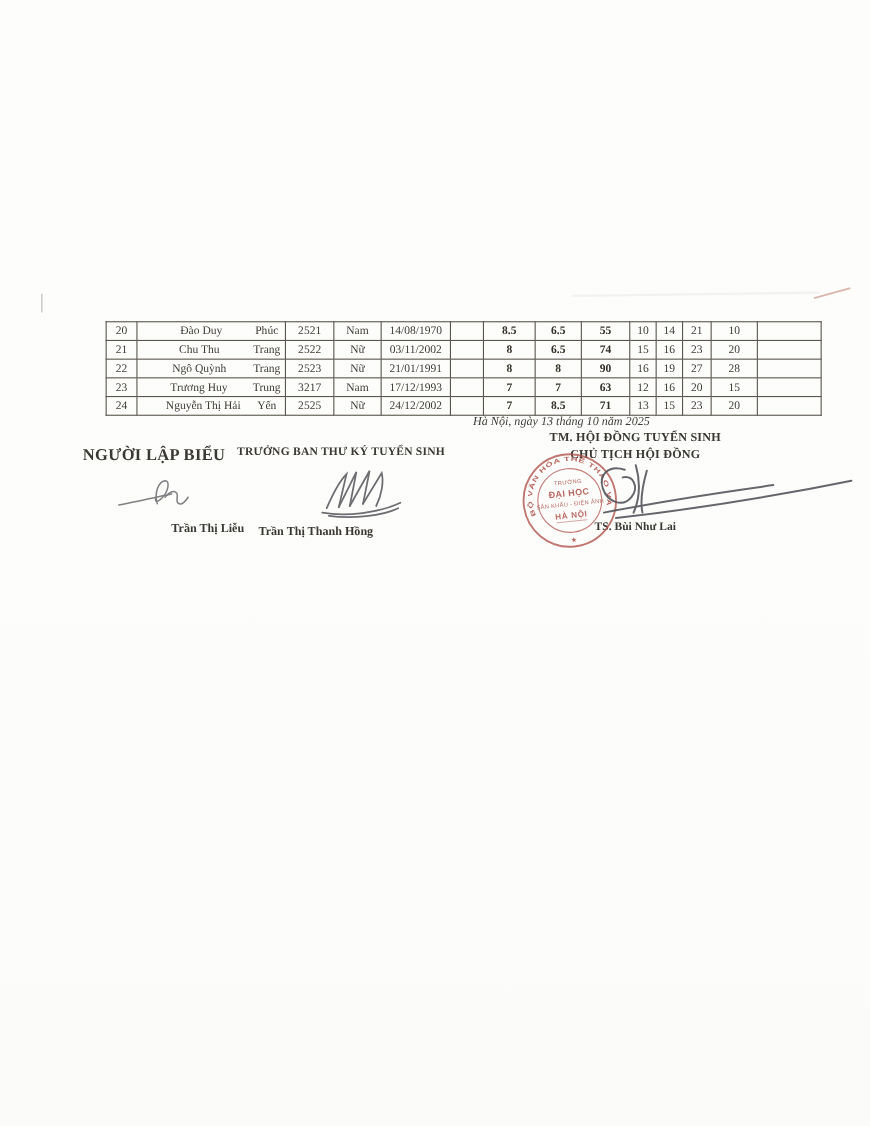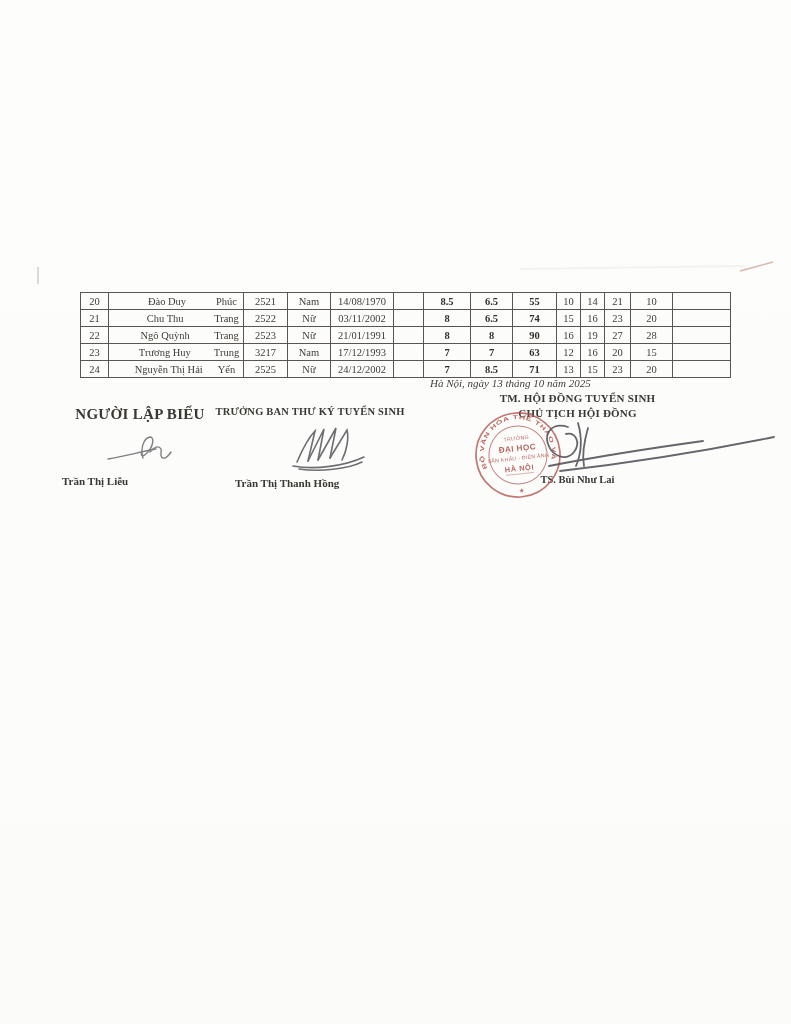--- a/index.html
+++ b/index.html
@@ -1,35 +1,35 @@
 <!DOCTYPE html>
 <html><head>
 <meta charset="utf-8">
 <style>
   html,body{margin:0;padding:0;}
   body{width:791px;height:1024px;overflow:hidden;background:#f2f2f0;}
   .page{position:relative;width:791px;height:1024px;background:linear-gradient(180deg,#fdfdfc 0%,#fcfcfa 60%,#fbfbf9 100%);font-family:"Liberation Serif","DejaVu Serif",serif;color:#3b3935;}
 
   
   .table-wrap{position:absolute;left:80px;top:292px;}
-  table.score{border-collapse:collapse;table-layout:fixed;width:650px;font-size:10.5px;color:#3e3c37;}
+  table.score{border-collapse:collapse;table-layout:fixed;width:650px;font-size:10.5px;color:#3e3c37;margin-left:16px;}
   table.score td{border:1px solid #5a564f;height:16px;padding:0;text-align:center;white-space:nowrap;overflow:hidden;line-height:15px;}
   td.name-cell{text-align:left;}
   .surname{display:inline-block;width:98px;padding-left:3px;vertical-align:top;}
   .given{display:inline-block;vertical-align:top;}
   td.score-bold{font-weight:bold;color:#333029;}
 
   
   .abs{position:absolute;white-space:nowrap;}
   .date-line{left:430px;top:377px;width:295px;text-align:left;font-style:italic;font-size:11px;color:#403e3a;}
   .tm-line{left:430px;top:392px;width:295px;text-align:center;font-weight:bold;font-size:11px;letter-spacing:.2px;color:#3a3833;}
   .chair-line{left:430px;top:407px;width:295px;text-align:center;font-weight:bold;font-size:11px;letter-spacing:.2px;color:#3a3833;}
   .left-title{left:60px;top:406px;width:160px;text-align:center;font-weight:bold;font-size:15px;letter-spacing:.3px;color:#3a3833;}
   .mid-title{left:205px;top:406px;width:210px;text-align:center;font-weight:bold;font-size:10.5px;letter-spacing:.2px;color:#3a3833;}
-  .left-name{left:62px;top:475px;width:160px;text-align:left;font-weight:bold;font-size:11px;color:#3a3833;}
+  .left-name{left:62px;top:475px;width:160px;text-align:right;font-weight:bold;font-size:11px;color:#3a3833;}
   .mid-name{left:235px;top:477px;width:165px;text-align:left;font-weight:bold;font-size:11px;color:#3a3833;}
   .right-name{left:500px;top:474px;width:155px;text-align:center;font-weight:bold;font-size:10.5px;color:#3a3833;}
 
   
   .stamp{position:absolute;left:456px;top:393px;width:124px;height:124px;transform:rotate(-6deg);opacity:.88;}
   .stamp text{fill:#b1544d;font-family:"Liberation Sans","DejaVu Sans",sans-serif;}
   .stamp .ring-label{font-size:5.6px;letter-spacing:.4px;font-weight:bold;}
   .stamp .c-small{font-size:5.2px;letter-spacing:.3px;}
   .stamp .c-bold{font-size:8.2px;font-weight:bold;letter-spacing:.4px;}
   .stamp .c-bold2{font-size:7.4px;font-weight:bold;letter-spacing:.6px;}

